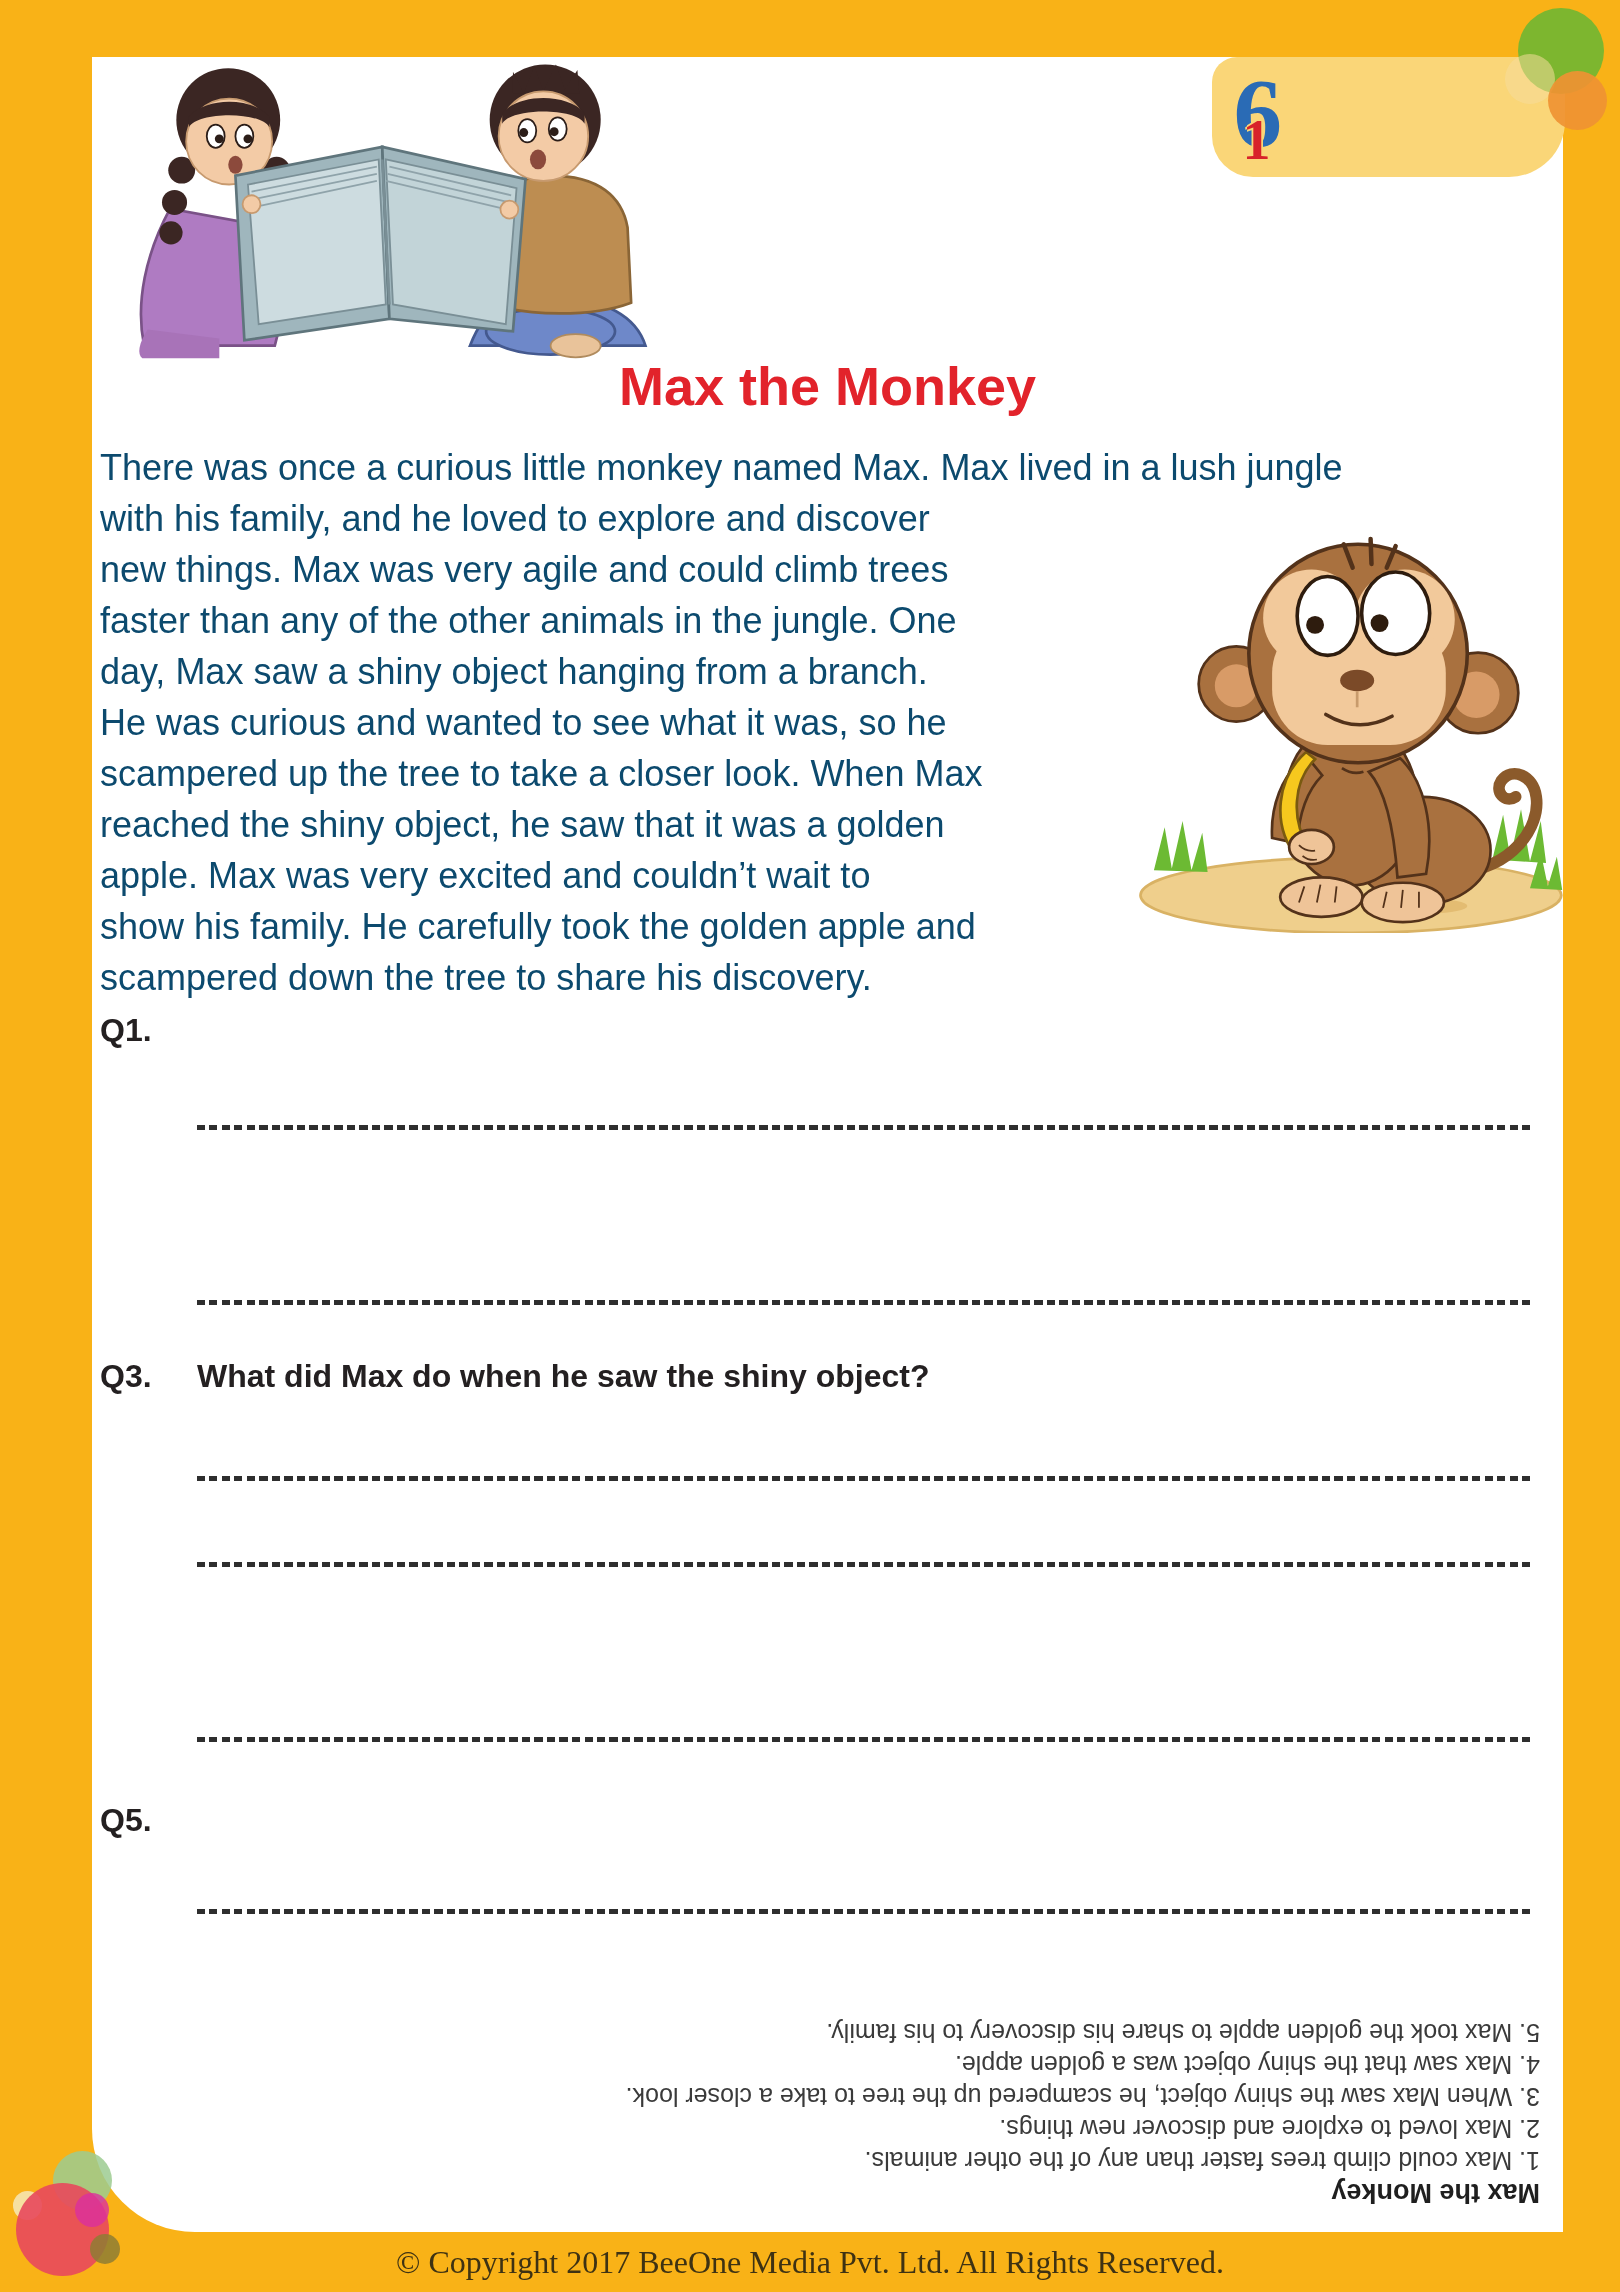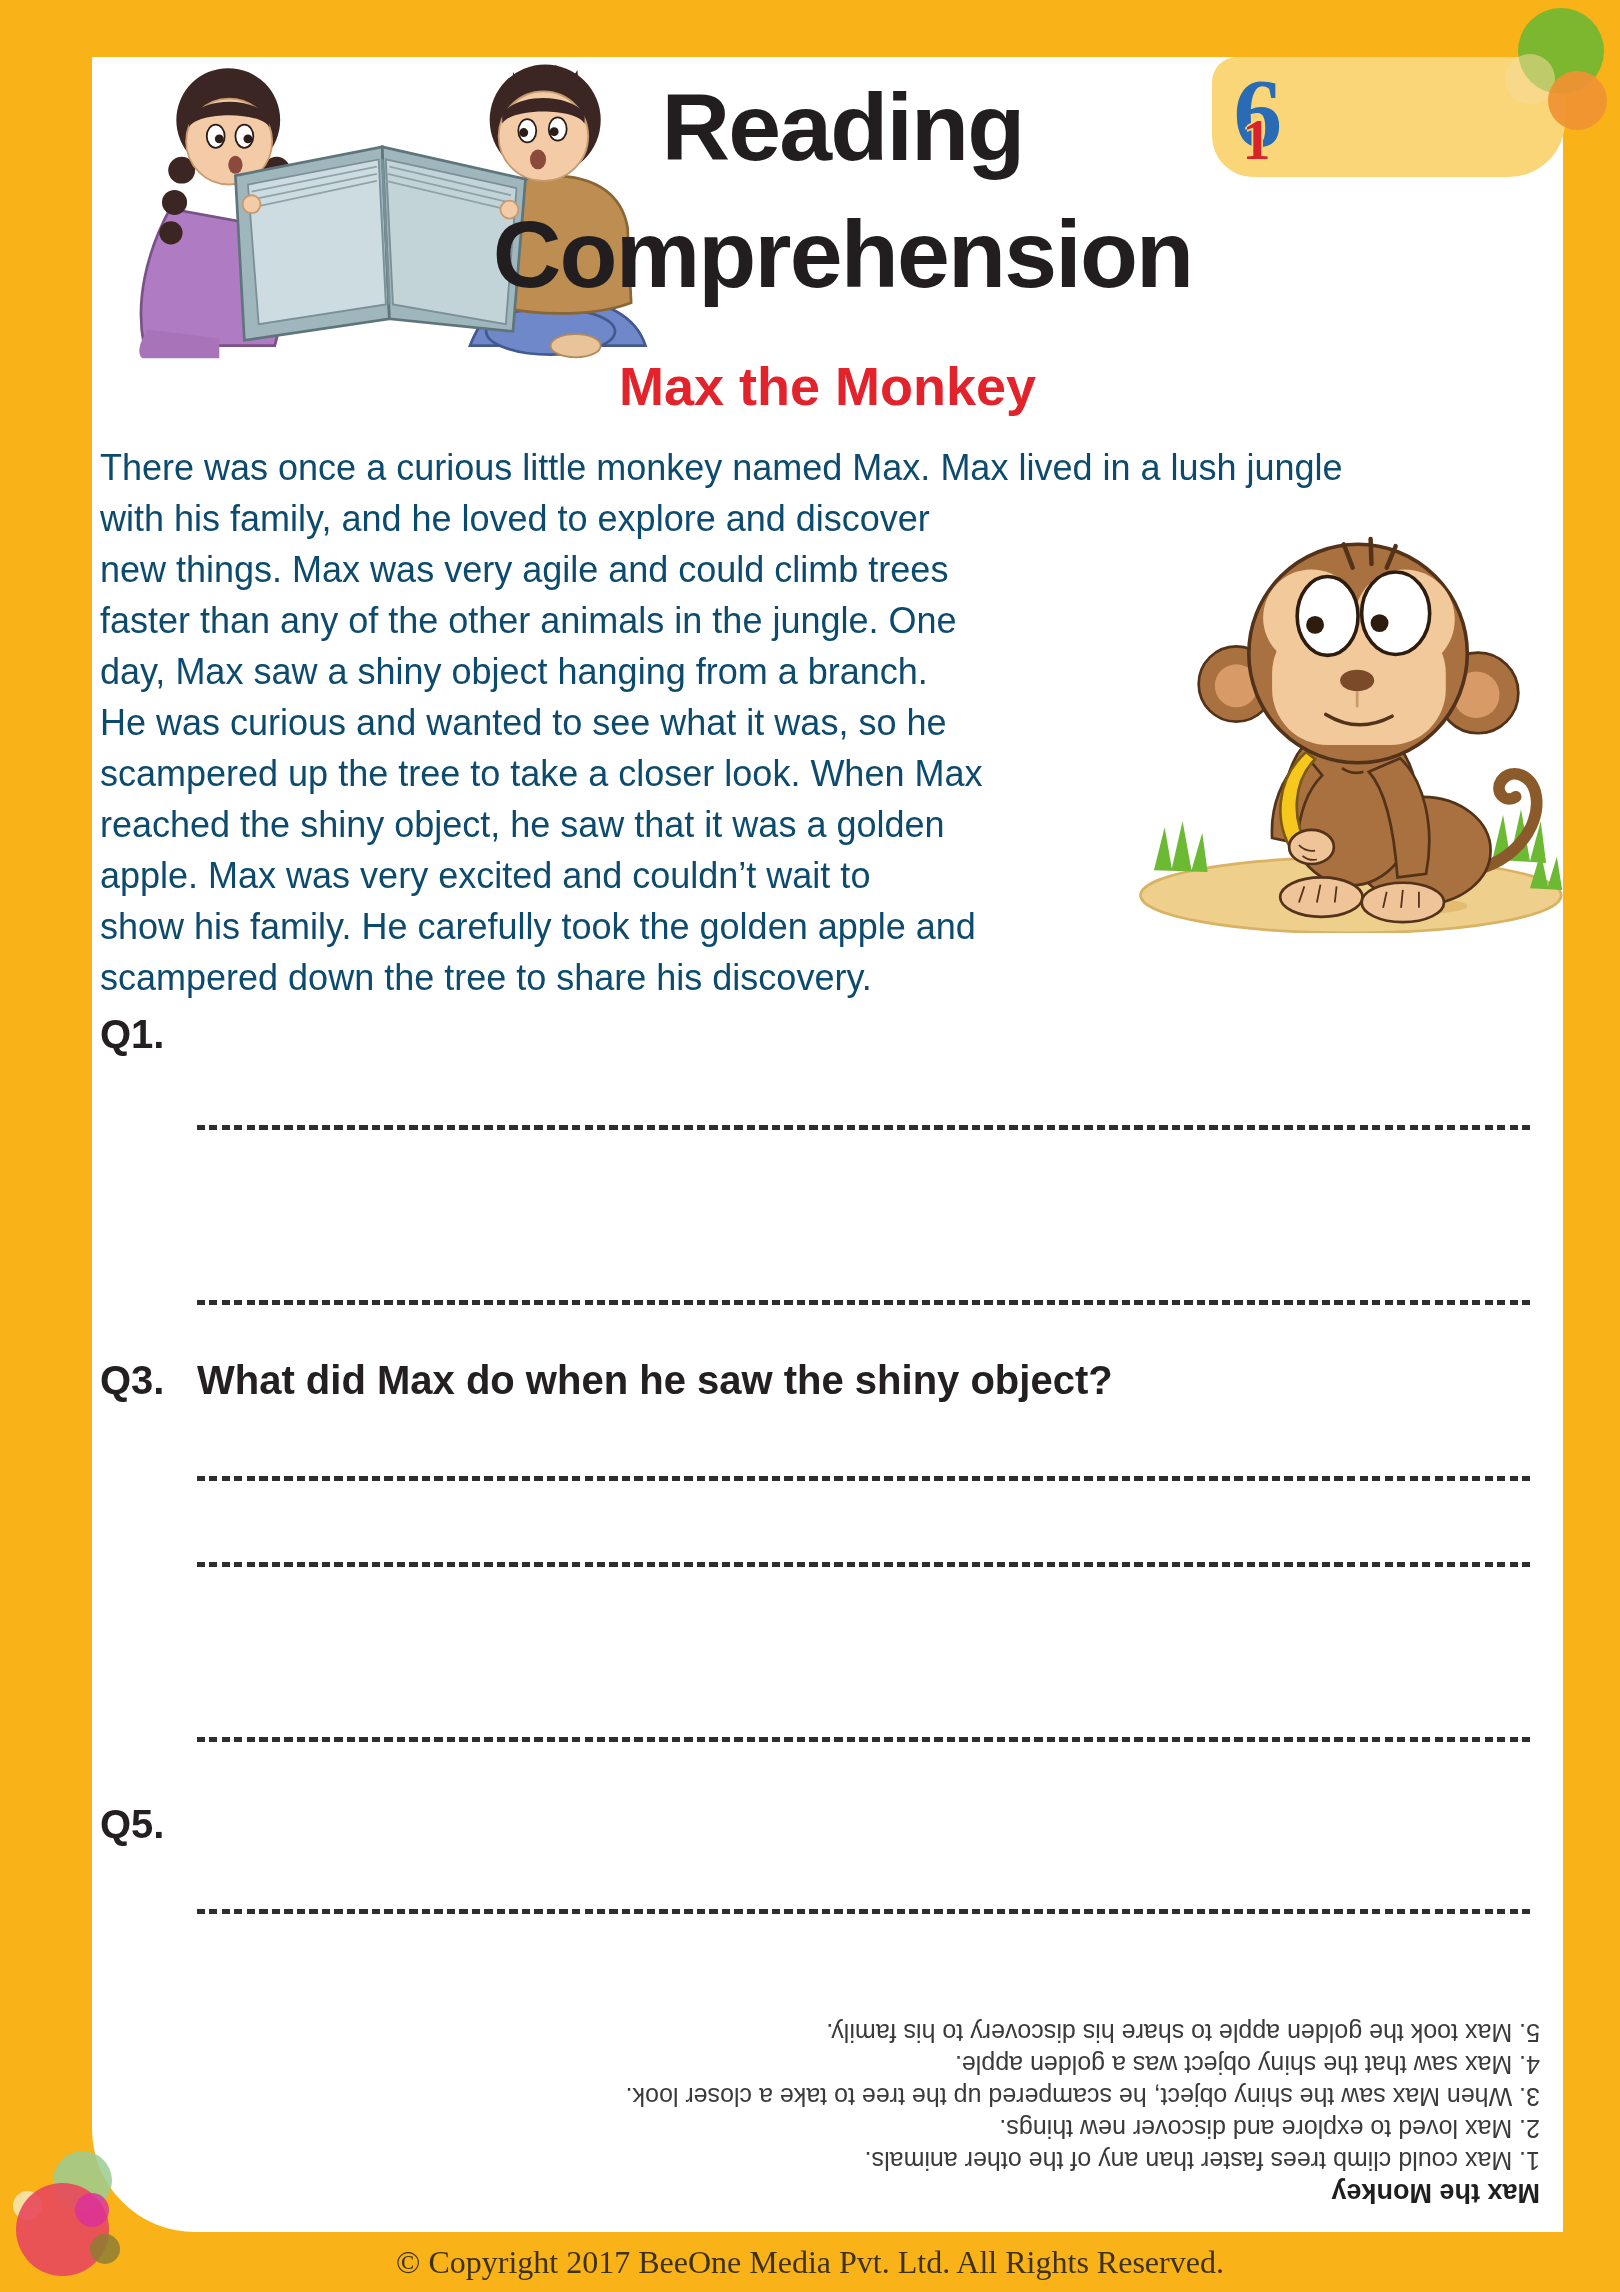--- a/index.html
+++ b/index.html
@@ -60,21 +60,21 @@
   
   .para {
     position: absolute; left: 100px; top: 442px; width: 1451px;
     font-size: 36px; line-height: 51px; color: #0c4a6e; white-space: pre-line;
   }
   .kids-illo { position: absolute; left: 85px; top: 34px; width: 573px; height: 327px; }
   .monkey-illo { position: absolute; left: 1136px; top: 512px; width: 428px; height: 421px; }
   
   .q {
     position: absolute; left: 100px; width: 1433px;
-    font-size: 40px; font-weight: 700; color: #242021; display: flex;
+    font-size: 32px; font-weight: 700; color: #242021; display: flex;
   }
   .qnum { width: 97px; flex: none; }
   .dash {
     position: absolute; left: 197px; width: 1333px; height: 4.5px;
     background: repeating-linear-gradient(90deg, #2E2E2E 0 8px, transparent 8px 12.5px);
   }
   
   .key {
     position: absolute; left: 385px; top: 2017px; width: 1155px;
     transform: rotate(180deg);
@@ -155,22 +155,20 @@
       <path d="M182,168 L328,140 L336,302 L194,324 Z" fill="#CDDCE0" stroke="#7A8F96" stroke-width="2"></path>
       <path d="M336,140 L482,172 L470,324 L344,302 Z" fill="#C2D4D8" stroke="#7A8F96" stroke-width="2"></path>
       <path d="M186,176 L326,148 M190,184 L326,156 M194,192 L326,164" stroke="#8FA3AA" stroke-width="2" fill="none"></path>
       <path d="M340,148 L476,180 M338,156 L474,188 M336,164 L472,196" stroke="#8FA3AA" stroke-width="2" fill="none"></path>
       <path d="M332,140 L340,302" stroke="#7A8F96" stroke-width="3"></path>
       <circle cx="186" cy="190" r="10" fill="#F3CBA6" stroke="#C79A6F" stroke-width="2"></circle>
       <circle cx="474" cy="196" r="10" fill="#F3CBA6" stroke="#C79A6F" stroke-width="2"></circle>
     </g>
   </svg>
 
-  <h1 class="main-title" style="margin:0">Reading
-Comprehension</h1>
   <div class="story-title">Max the Monkey</div>
 
   <div class="para">There was once a curious little monkey named Max. Max lived in a lush jungle
 with his family, and he loved to explore and discover
 new things. Max was very agile and could climb trees
 faster than any of the other animals in the jungle. One
 day, Max saw a shiny object hanging from a branch.
 He was curious and wanted to see what it was, so he
 scampered up the tree to take a closer look. When Max
 reached the shiny object, he saw that it was a golden

